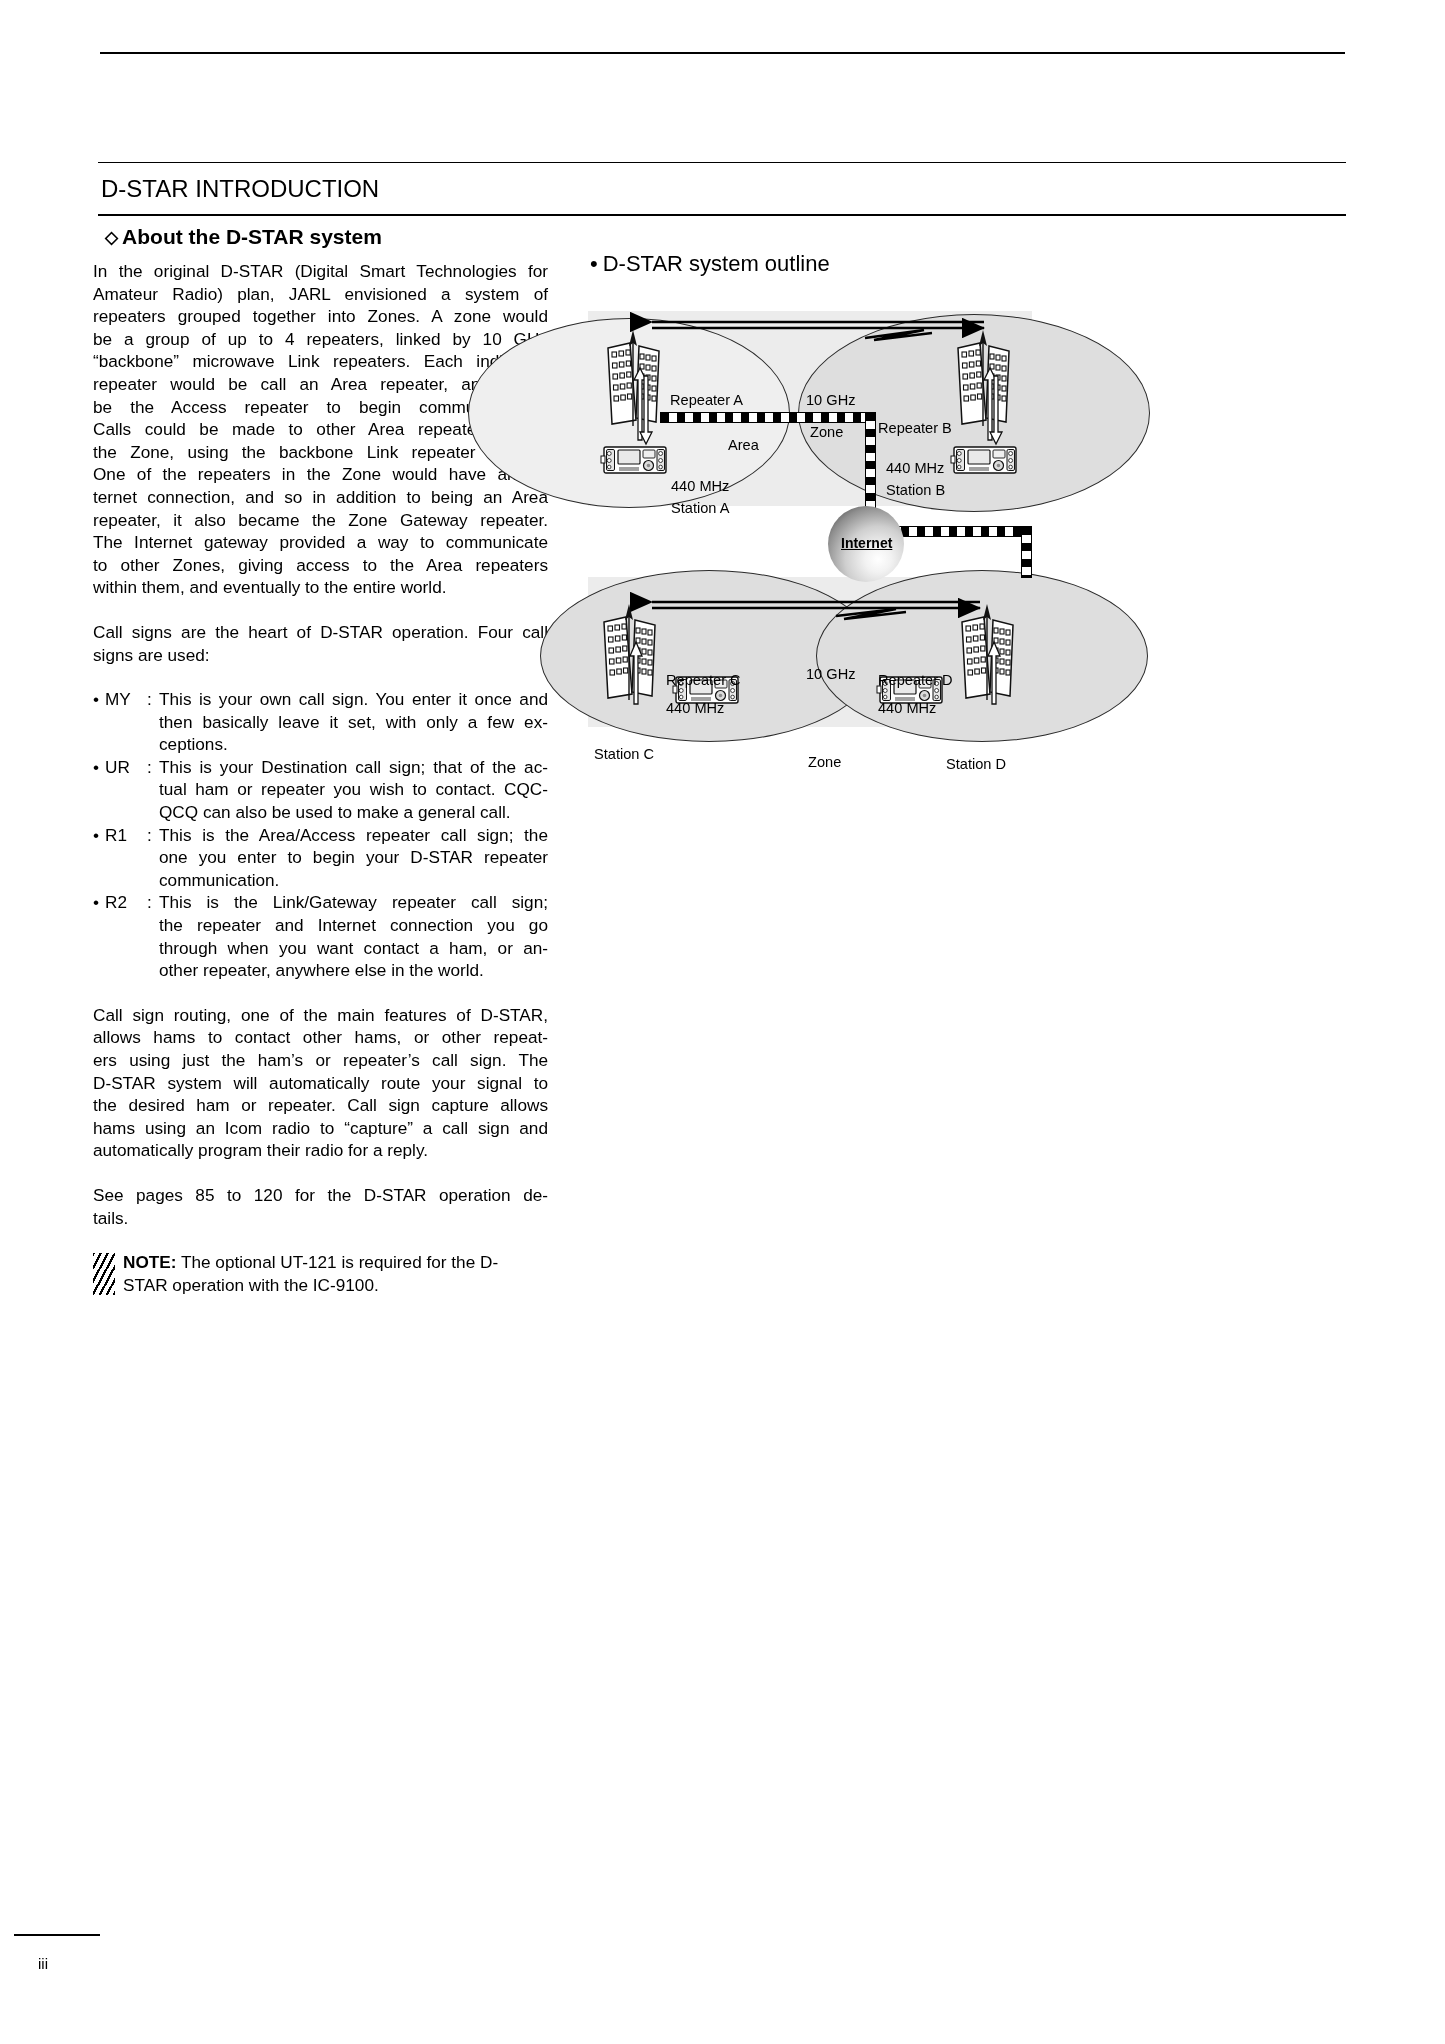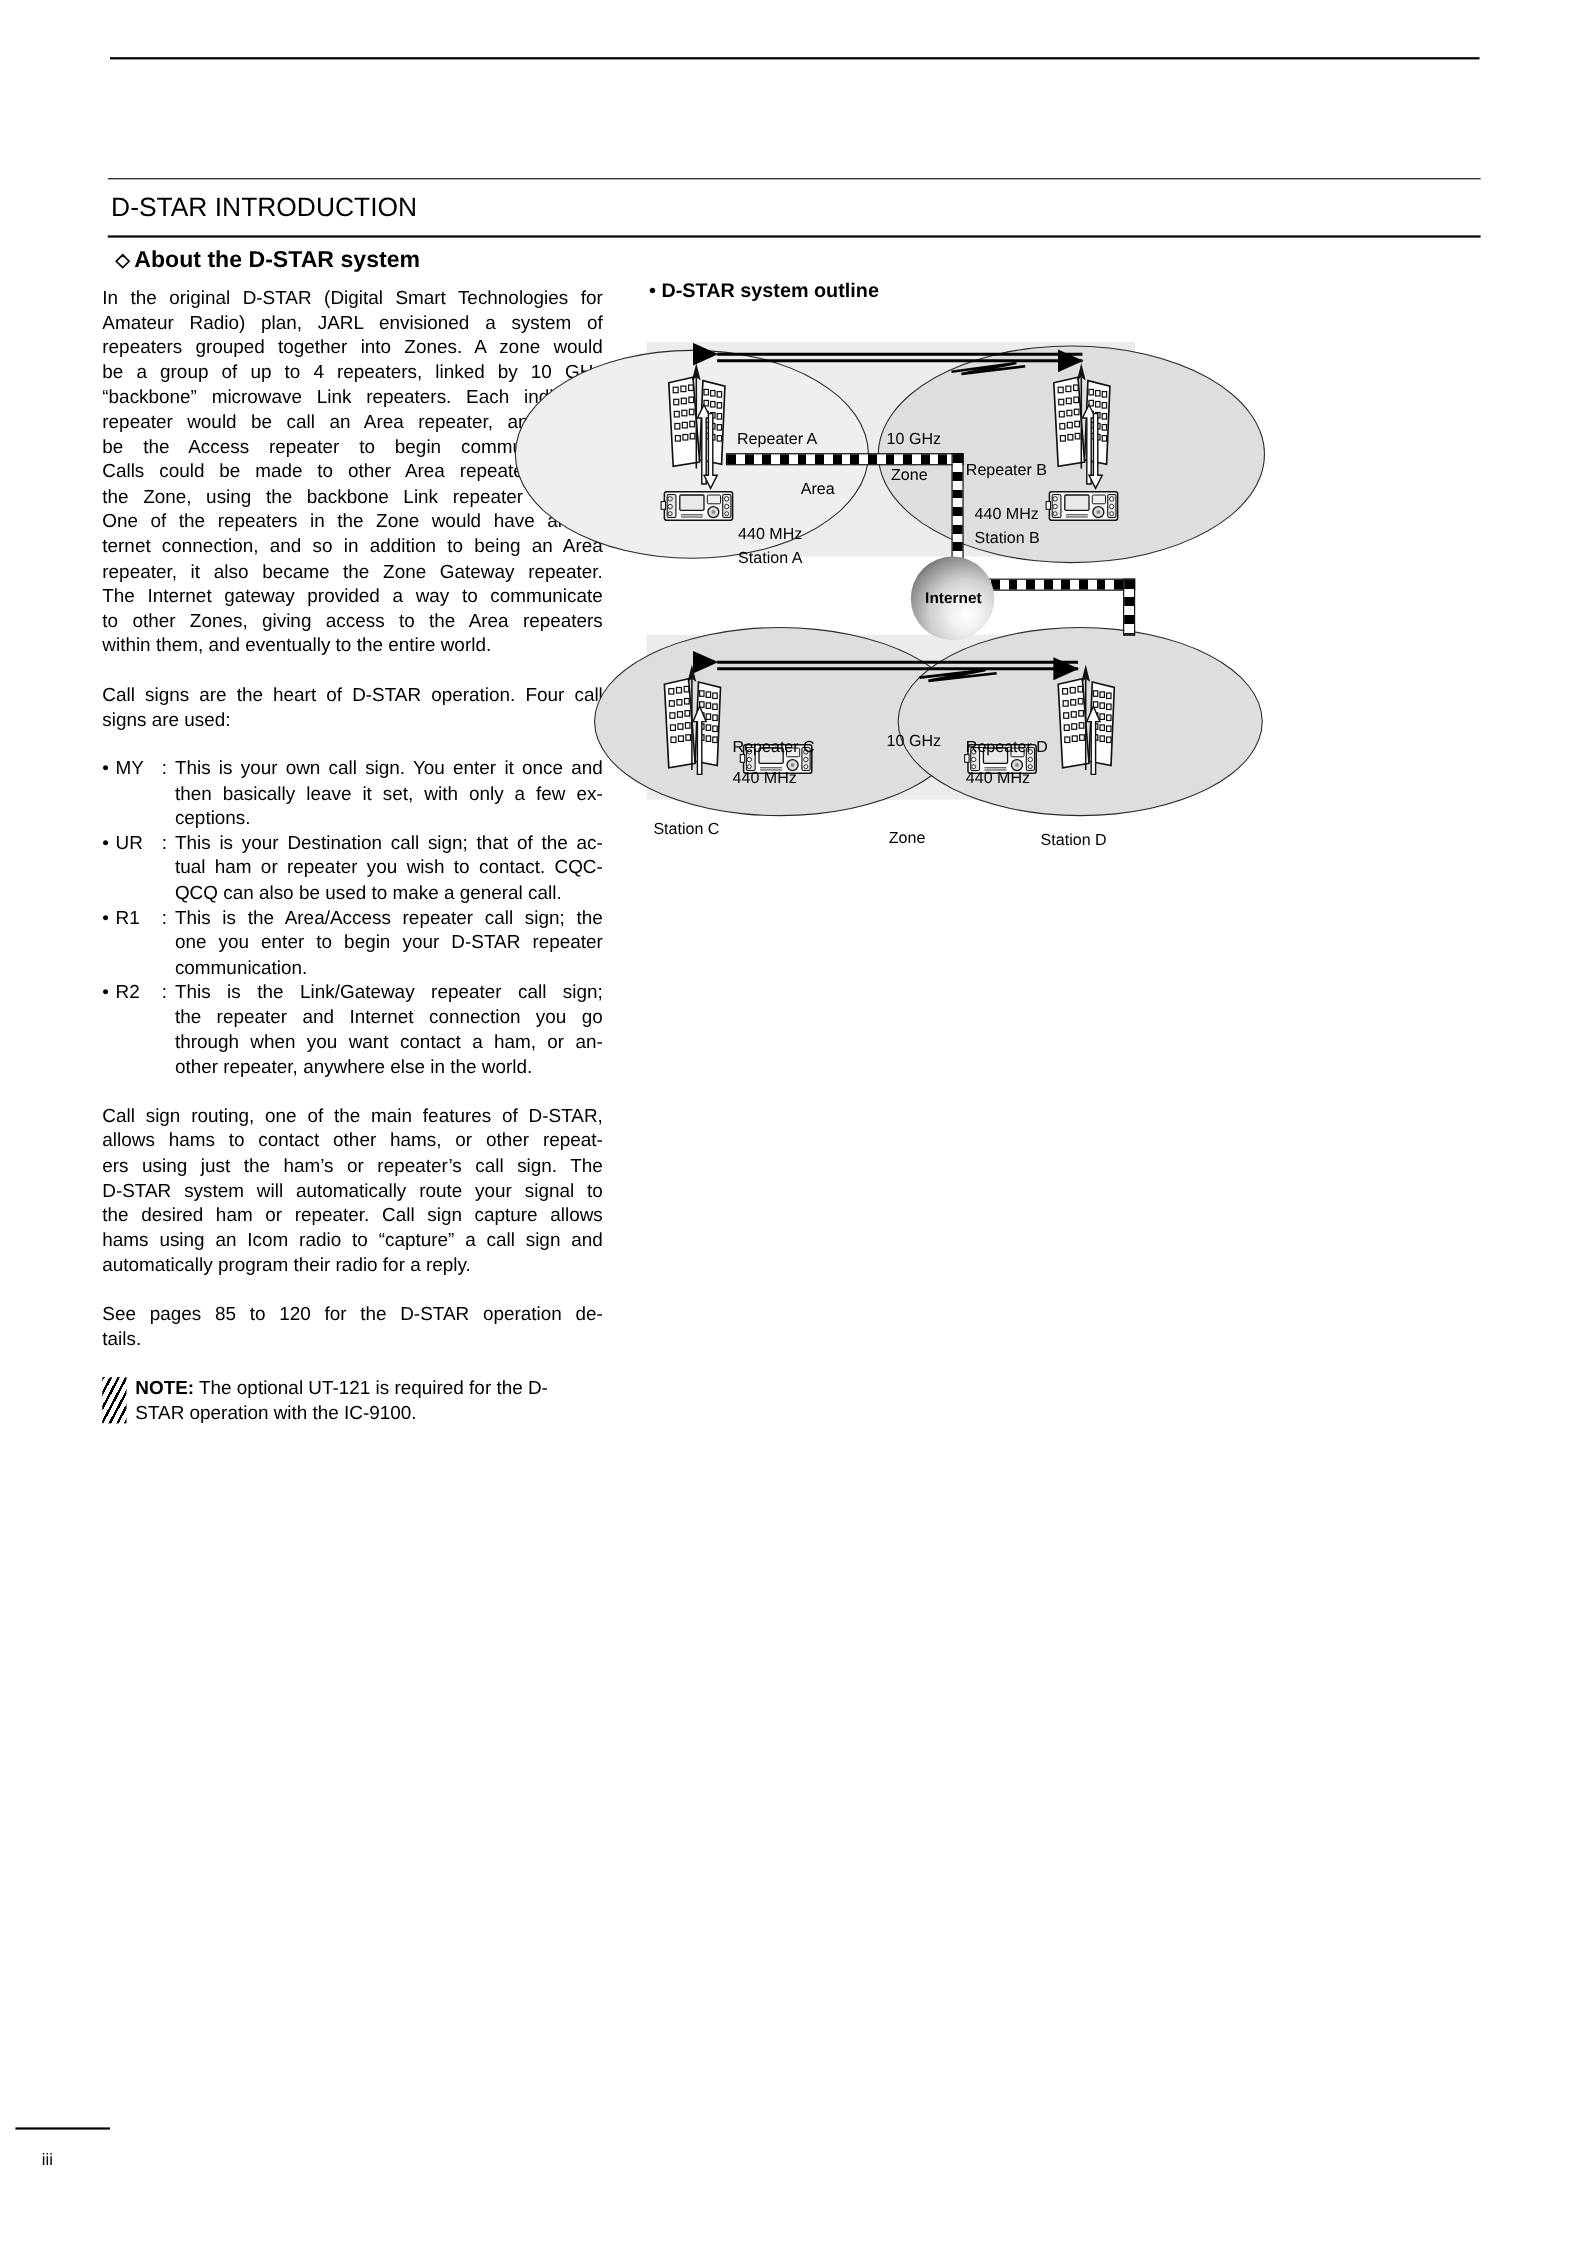--- a/index.html
+++ b/index.html
@@ -150,22 +150,22 @@
     background-image: repeating-linear-gradient(
       -62deg,
       #000 0px, #000 2.2px,
       #ffffff 2.2px, #ffffff 6.2px
     );
   }
   .note b { font-weight: bold; }
 
   
   .fig-head {
-    font-size: 18px;
-    font-weight: bold;
+    font-size: 22px;
+    font-weight: normal;
     margin: 0 0 9px 2px;
     line-height: 22px;
   }
   .fig-head .dot { margin-right: 5px; }
 
   
   .figure {
     position: relative;
     width: 444px;
     height: 443px;
@@ -210,20 +210,21 @@
     height: 76px;
     border-radius: 50%;
     background: radial-gradient(circle at 66% 70%, #ffffff 0%, #f2f2f2 18%, #cfcfcf 45%, #8e8e8e 72%, #4a4a4a 92%, #343434 100%);
   }
   .globe-label {
     position: absolute;
     font-size: 14px;
     font-weight: bold;
     white-space: nowrap;
     color: #000;
+    text-decoration: underline;
   }
 
   
   .cable-h {
     position: absolute;
     height: 11px;
     background-image: repeating-linear-gradient(
       to right, #000 0px, #000 8px, #ffffff 8px, #ffffff 16px);
     border: 1.5px solid #000;
     box-sizing: border-box;

